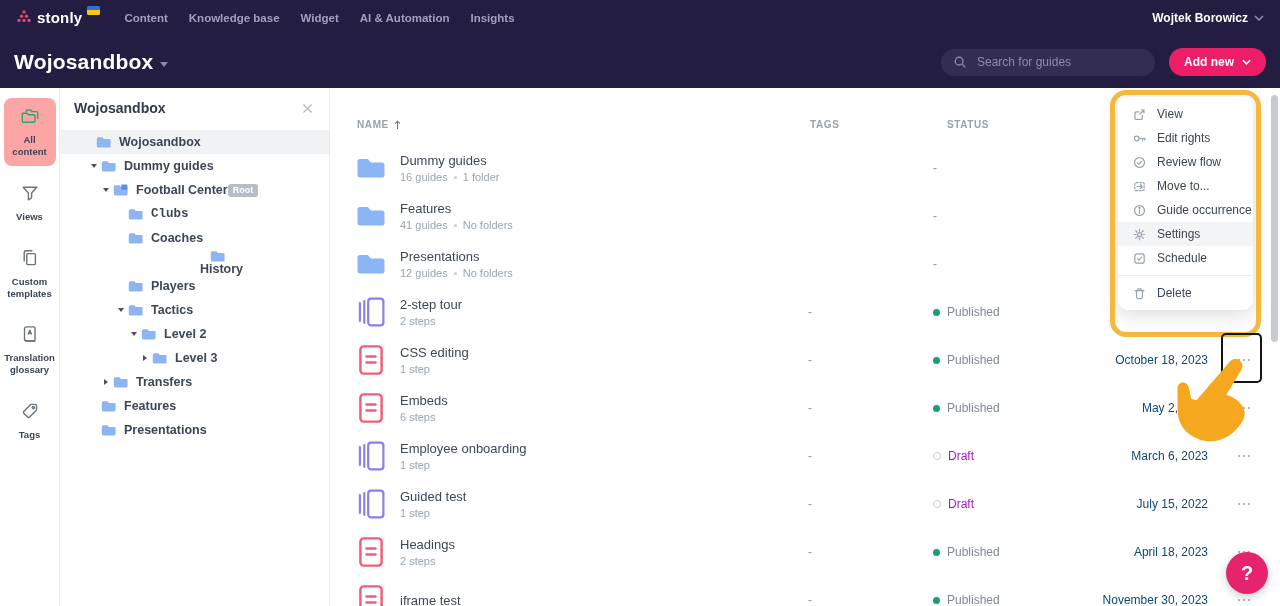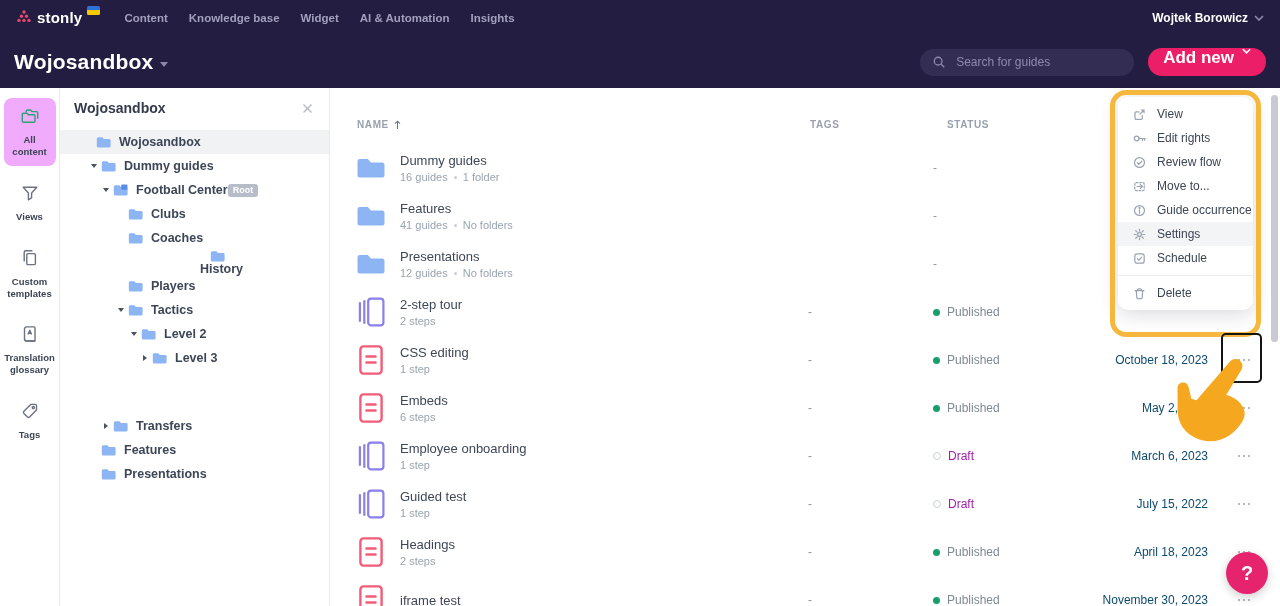--- a/index.html
+++ b/index.html
@@ -26,32 +26,32 @@
   .ws-title{color:#fff;font-size:21px;font-weight:600;letter-spacing:.2px;display:flex;align-items:center;gap:7px;cursor:pointer;}
   .ws-caret{width:0;height:0;border-left:4px solid transparent;border-right:4px solid transparent;
             border-top:5px solid #8b87a8;margin-top:4px;}
   .sub-spacer{flex:1;}
   .search-pill{width:214px;height:27px;border-radius:14px;background:#332d53;display:flex;align-items:center;
                gap:8px;padding:0 12px;box-sizing:border-box;margin-right:14px;}
   .search-pill svg{flex:none;}
   .search-pill input{background:transparent;border:none;outline:none;color:#cfcde0;font-size:12px;width:100%;
                      font-family:"Liberation Sans",sans-serif;}
   .search-pill input::placeholder{color:#8f8bab;}
-  .addnew{height:28px;border-radius:14px;background:#ED1E68;color:#fff;border:none;font-size:17px;font-weight:700;
-          display:flex;gap:8px;padding:0 15px;cursor:pointer;font-family:"Liberation Sans",sans-serif;}
+  .addnew{height:28px;border-radius:14px;background:#ED1E68;color:#fff;border:none;font-size:12px;font-weight:700;
+          display:flex;align-items:center;gap:8px;padding:0 15px;cursor:pointer;font-family:"Liberation Sans",sans-serif;}
 
   
   .content{position:absolute;left:0;top:88px;right:0;bottom:0;background:#fff;}
 
   
   .rail{position:absolute;left:0;top:0;bottom:0;width:60px;border-right:1px solid #e9ebee;box-sizing:border-box;
         display:flex;flex-direction:column;align-items:center;padding-top:10px;}
   .rail-item{width:52px;border-radius:8px;display:flex;flex-direction:column;align-items:center;gap:4px;
              padding:8px 2px;margin-bottom:9px;cursor:pointer;box-sizing:border-box;}
-  .rail-item.selected{background:#f0abfc;}
+  .rail-item.selected{background:#fca5a5;}
   .rail-label{font-size:9.5px;font-weight:600;color:#3c4554;text-align:center;line-height:1.25;}
 
   
   .treepanel{position:absolute;left:60px;top:0;bottom:0;width:270px;border-right:1px solid #e9ebee;box-sizing:border-box;}
   .tree-head{height:40px;display:flex;align-items:center;padding:0 16px 0 14px;}
   .tree-title{font-size:14px;font-weight:700;color:#333a49;flex:1;}
   .tree-close{cursor:pointer;display:flex;}
   .tree-list{margin-top:2px;}
   .tree-row{height:24px;display:flex;align-items:center;cursor:pointer;}
   .tree-row.selected{background:#f1f2f4;}
@@ -247,21 +247,21 @@
             </span>
             <span class="tree-ico">
               <svg width="15" height="12" viewBox="0 0 15 12" fill="none">
                 <path fill="#8DB4F3" d="M.8 2.8 A1.5 1.5 0 0 1 2.3 1.3 h4.1 l1.5 1.7 h5.3 a1.4 1.4 0 0 1 1.4 1.4 V10 a1.5 1.5 0 0 1-1.5 1.5 H2.3 A1.5 1.5 0 0 1 .8 10 z"></path>
                 <rect x="8.2" y="0.4" width="6.2" height="5.4" rx="1" fill="#5b8ce6"></rect>
               </svg>
             </span>
             <span class="tree-label">Football Center</span>
             <span class="tree-badge">Root</span>
           </div>
-          <div class="tree-row" style="padding-left: 54px;">
+          <div class="tree-row" style="padding-left: 54px; font-family: Liberation Mono, monospace;">
             <span class="caret-zone"></span>
             <span class="tree-ico">
               <svg width="15" height="12" viewBox="0 0 15 12" fill="none">
                 <path fill="#8DB4F3" d="M.8 2.8 A1.5 1.5 0 0 1 2.3 1.3 h4.1 l1.5 1.7 h5.3 a1.4 1.4 0 0 1 1.4 1.4 V10 a1.5 1.5 0 0 1-1.5 1.5 H2.3 A1.5 1.5 0 0 1 .8 10 z"></path>
               </svg>
             </span>
             <span class="tree-label">Clubs</span>
           </div>
           <div class="tree-row" style="padding-left: 54px;">
             <span class="caret-zone"></span>
@@ -316,21 +316,21 @@
             <span class="caret-zone">
               <span class="caret-closed"></span>
             </span>
             <span class="tree-ico">
               <svg width="15" height="12" viewBox="0 0 15 12" fill="none">
                 <path fill="#8DB4F3" d="M.8 2.8 A1.5 1.5 0 0 1 2.3 1.3 h4.1 l1.5 1.7 h5.3 a1.4 1.4 0 0 1 1.4 1.4 V10 a1.5 1.5 0 0 1-1.5 1.5 H2.3 A1.5 1.5 0 0 1 .8 10 z"></path>
               </svg>
             </span>
             <span class="tree-label">Level 3</span>
           </div>
-          <div class="tree-row" style="padding-left: 39px; margin-top: 44px;">
+          <div class="tree-row" style="padding-left: 39px;">
             <span class="caret-zone">
               <span class="caret-closed"></span>
             </span>
             <span class="tree-ico">
               <svg width="15" height="12" viewBox="0 0 15 12" fill="none">
                 <path fill="#8DB4F3" d="M.8 2.8 A1.5 1.5 0 0 1 2.3 1.3 h4.1 l1.5 1.7 h5.3 a1.4 1.4 0 0 1 1.4 1.4 V10 a1.5 1.5 0 0 1-1.5 1.5 H2.3 A1.5 1.5 0 0 1 .8 10 z"></path>
               </svg>
             </span>
             <span class="tree-label">Transfers</span>
           </div>

